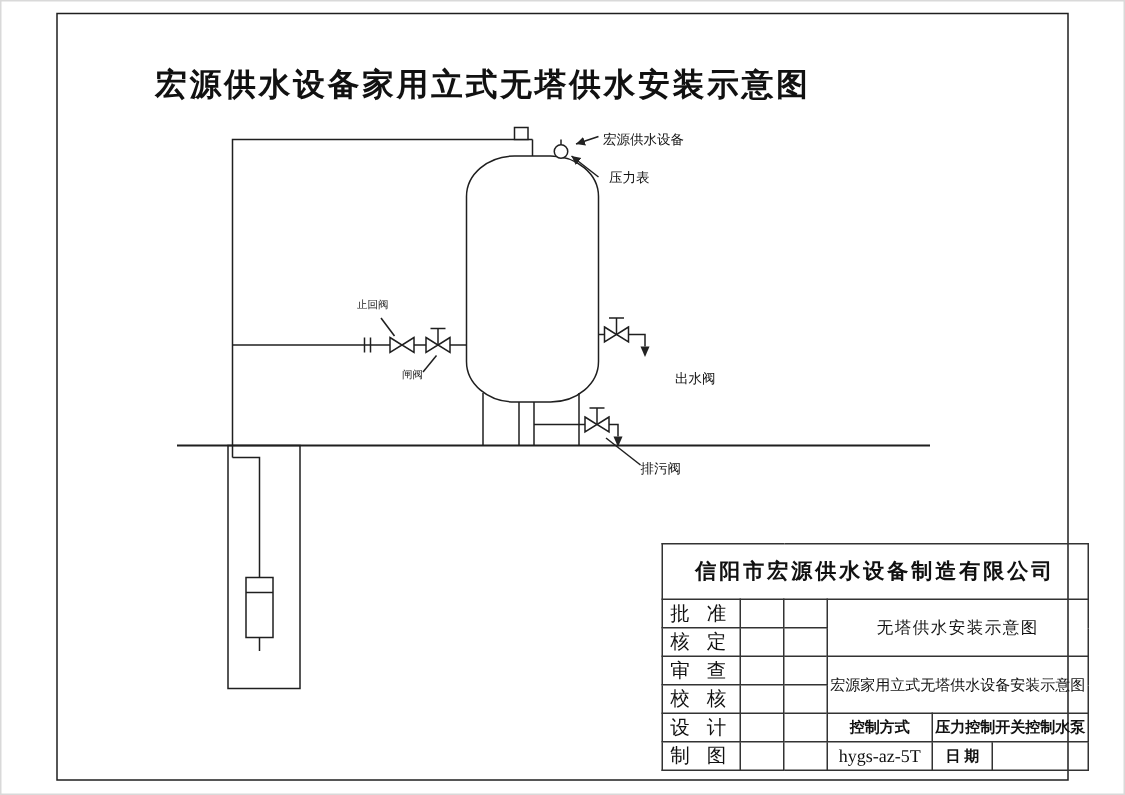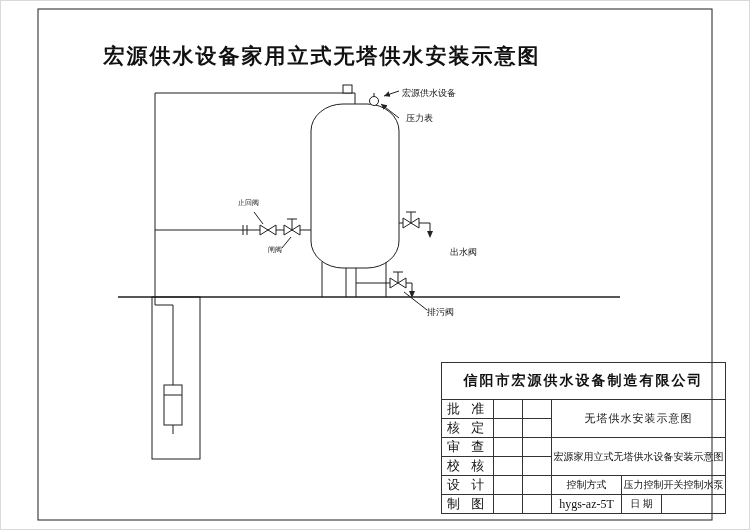--- a/index.html
+++ b/index.html
@@ -39,21 +39,21 @@
   }
   table.title-block td{
     border:1px solid #333;
     text-align:center;vertical-align:middle;
     padding:0;overflow:hidden;white-space:nowrap;
   }
   td.company{font-size:14px;font-weight:bold;letter-spacing:2px;height:36px;}
   td.role{letter-spacing:4px;font-size:13px;}
   td.dwg1{font-size:11px;letter-spacing:1px;}
   td.dwg2{font-size:10px;}
-  td.small{font-size:10px;}
+  td.small{font-size:10px;font-weight:bold;}
   td.model{font-size:12px;font-family:Liberation Serif, serif;}
 </style>
 </head>
 <body>
 
 <div class="page">
 
   <svg class="diagram-svg" width="750" height="530" viewBox="0 0 750 530">
     <defs>
       <marker id="arr" markerWidth="8" markerHeight="8" refX="6" refY="3" orient="auto">

